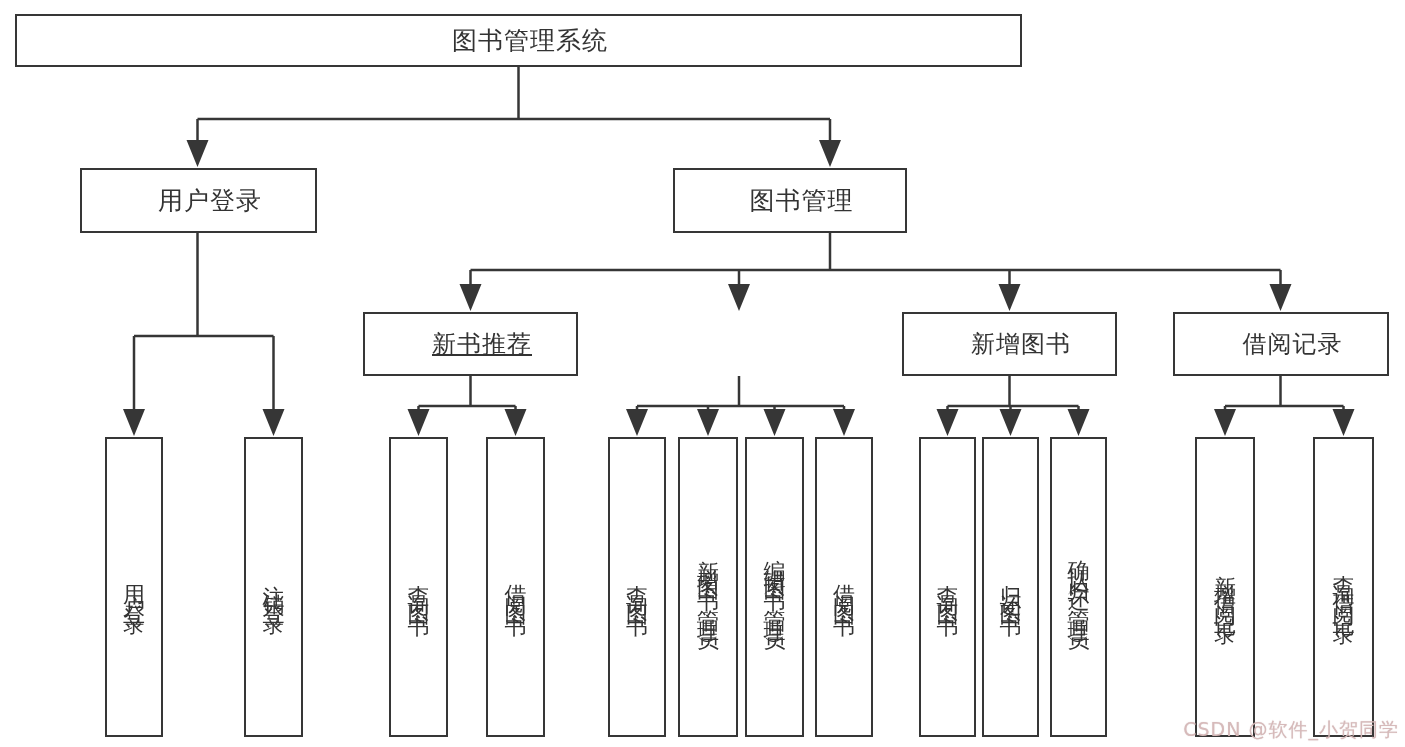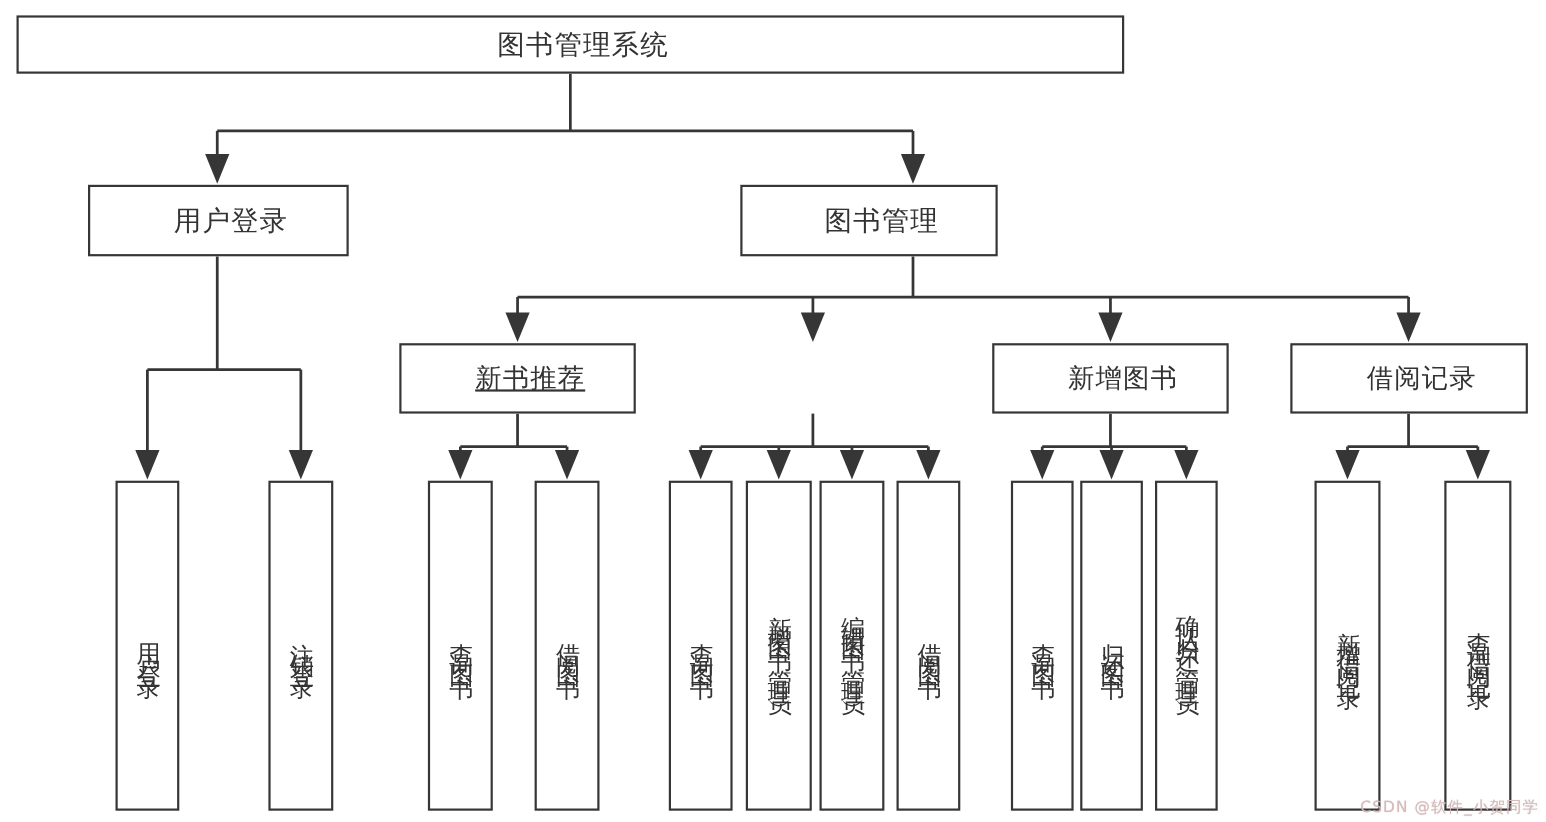--- a/index.html
+++ b/index.html
@@ -16,21 +16,21 @@
   .vbox{
     position:absolute;top:437px;height:300px;box-sizing:border-box;background:#ffffff;
     border:2.5px solid #363636;display:flex;align-items:center;justify-content:center;z-index:2;
   }
   .vtext{
     writing-mode:vertical-rl;text-orientation:mixed;
     font-size:22px;line-height:1;letter-spacing:10px;white-space:nowrap;
   }
   .watermark{
     position:absolute;right:6px;bottom:4px;z-index:3;
-    font-size:14px;letter-spacing:1px;color:rgba(214,184,184,0.95);
+    font-size:19px;letter-spacing:1px;color:rgba(214,184,184,0.95);
     text-shadow:0 0 1px rgba(170,140,140,0.45);
   }
 </style>
 </head>
 <body>
 
 <div class="stage">
 
   <svg class="wires" width="1405" height="747" viewBox="0 0 1405 747">
     <g stroke="#363636" stroke-width="2.5" fill="none">

